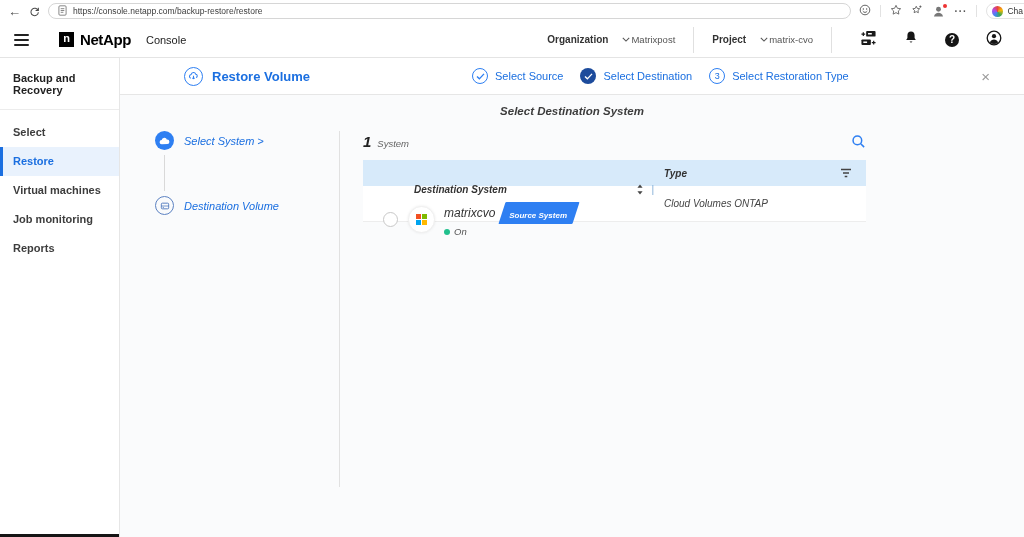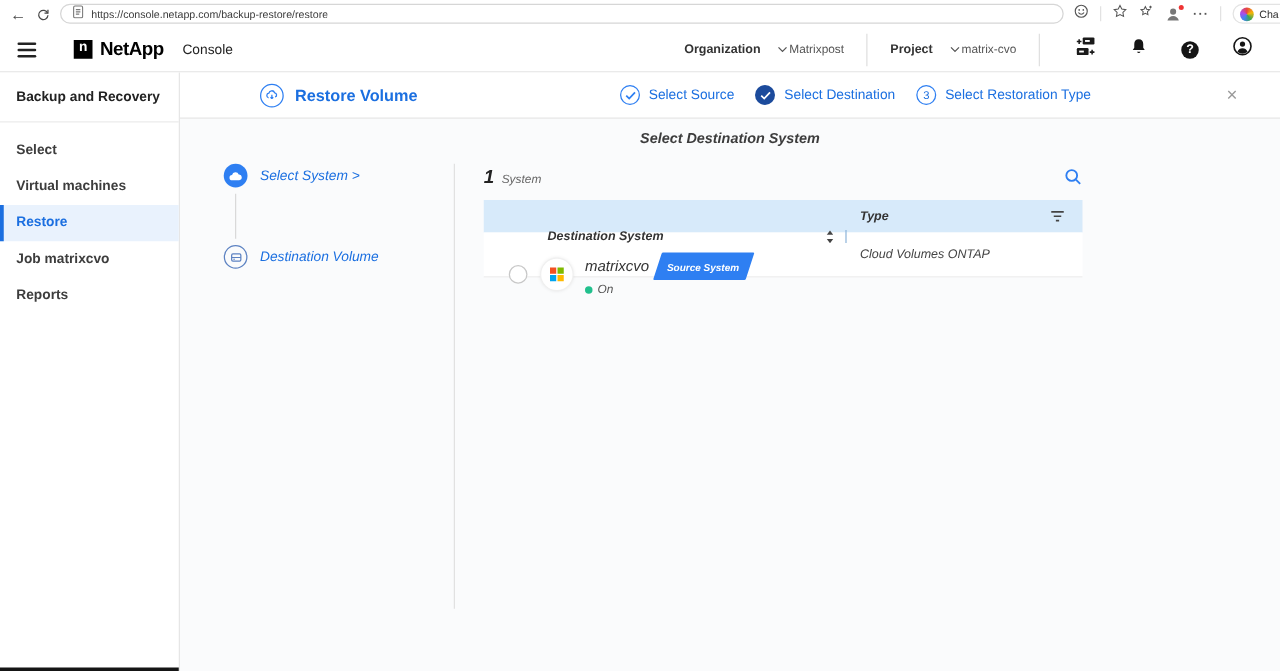--- a/index.html
+++ b/index.html
@@ -45,21 +45,21 @@
     font-weight:bold; color:#333; }
   .sel-val { font-size:9.5px; color:#555; }
   .hdiv { width:1px; height:26px; background:#e0e0e0; margin:0 18px; }
   .appicons { display:flex; align-items:center; gap:27px; margin-left:10px; }
   .help-circle { width:14px; height:14px; border-radius:50%; background:#151515;
     color:#fff; font-size:10px; font-weight:bold; display:flex; align-items:center;
     justify-content:center; }
 
   
   .body-row { flex:1; display:flex; min-height:0; }
-  .sidebar { width:144px; flex:none; background:#fff; border-right:1px solid #e6e6e6;
+  .sidebar { width:120px; flex:none; background:#fff; border-right:1px solid #e6e6e6;
     position:relative; }
   .sb-title { font-size:11px; font-weight:bold; color:#222;
     padding:14px 8px 13px 13px; border-bottom:1px solid #ececec; }
   .sb-items { padding-top:8px; }
   .sb-item { height:29px; line-height:29px; padding-left:13px; font-size:11px;
     color:#3d3d3d; font-weight:600; cursor:default; }
   .sb-item.active { background:#e9f2fd; color:#1b6fe0;
     border-left:3px solid #1b6fe0; padding-left:10px; }
   .sb-strip { position:absolute; bottom:0; left:0; width:100%; height:3px; background:#151515; }
 
@@ -265,23 +265,23 @@
       </div>
     </div>
   </div>
 
   <div class="body-row">
 
     <div class="sidebar">
       <div class="sb-title">Backup and Recovery</div>
       <div class="sb-items">
         <div class="sb-item">Select</div>
+        <div class="sb-item active">Restore</div>
         <div class="sb-item">Virtual machines</div>
-        <div class="sb-item active">Restore</div>
-        <div class="sb-item">Job matrixcvo</div>
+        <div class="sb-item">Job monitoring</div>
         <div class="sb-item">Reports</div>
       </div>
       <div class="sb-strip"></div>
     </div>
 
     <div class="main">
 
       <div class="wizbar">
         <span class="wiz-title">
           <span class="wiz-icon">

